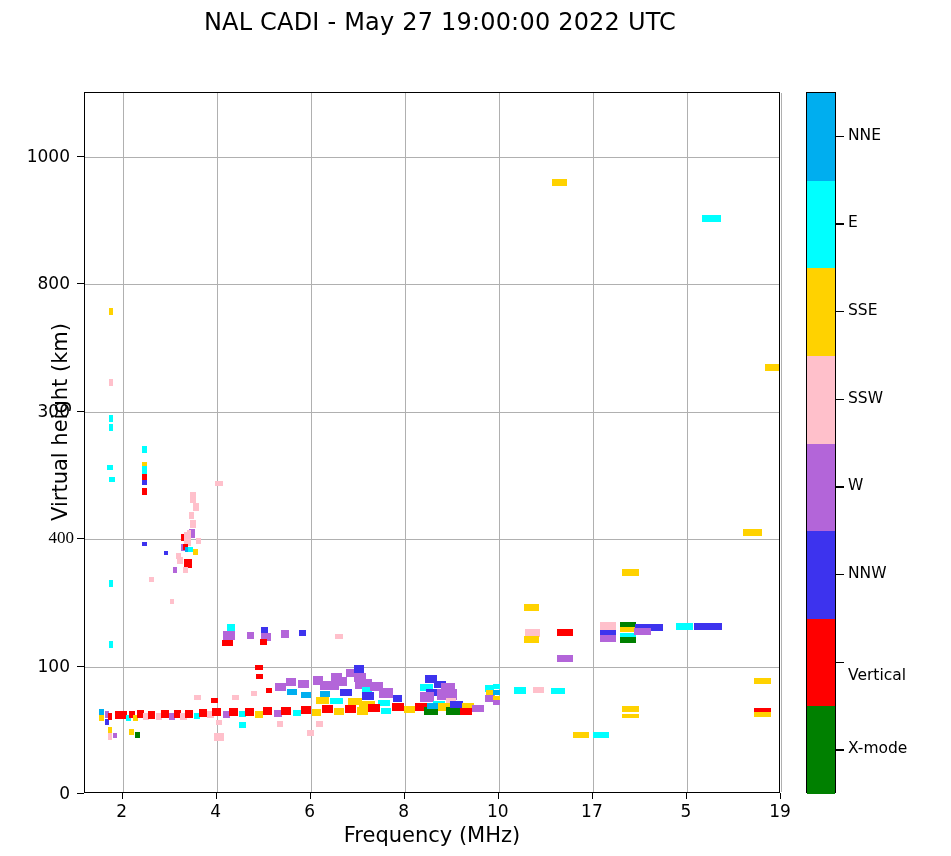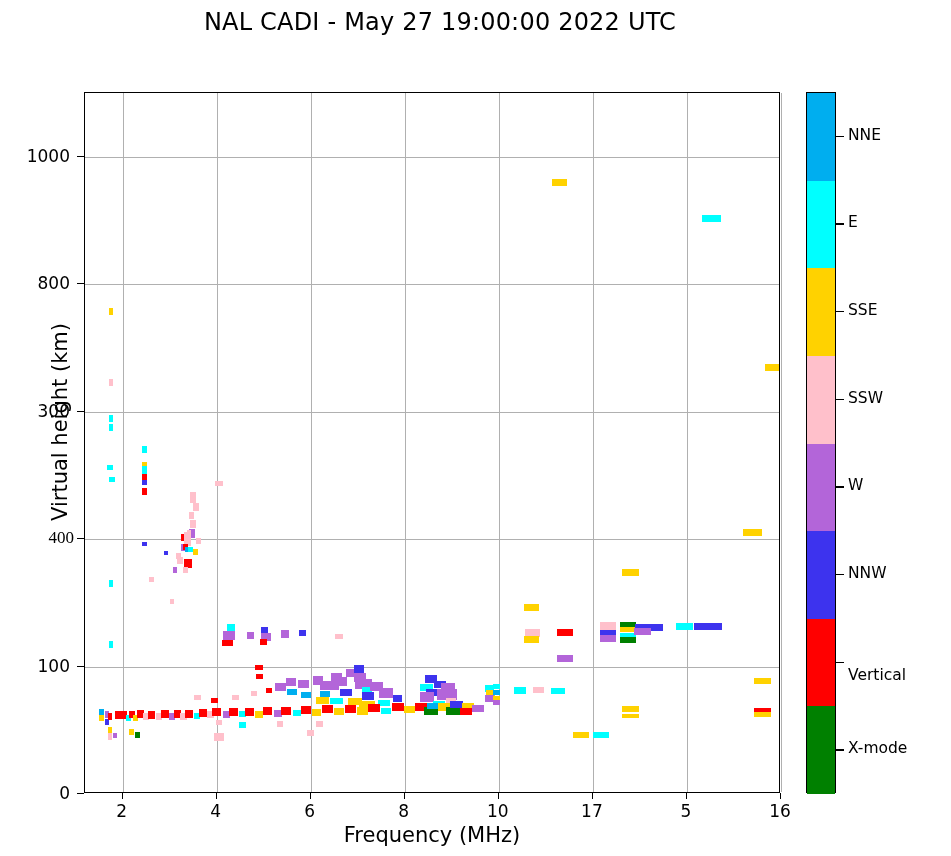--- a/index.html
+++ b/index.html
@@ -273,21 +273,21 @@
     <div class="xlab" style="left: 279.73px;">6</div>
     <div class="xtick" style="left: 403.784px;"></div>
     <div class="xlab" style="left: 373.784px;">8</div>
     <div class="xtick" style="left: 497.838px;"></div>
     <div class="xlab" style="left: 467.838px;">10</div>
     <div class="xtick" style="left: 591.892px;"></div>
     <div class="xlab" style="left: 561.892px;">17</div>
     <div class="xtick" style="left: 685.946px;"></div>
     <div class="xlab" style="left: 655.946px;">5</div>
     <div class="xtick" style="left: 780px;"></div>
-    <div class="xlab" style="left: 750px;">16</div>
+    <div class="xlab" style="left: 750px;">19</div>
     <div class="ytick" style="top: 793px;"></div>
     <div class="ylab" style="left: 10px; top: 783px;">0</div>
     <div class="ytick" style="top: 665.545px;"></div>
     <div class="ylab" style="left: 10px; top: 655.545px;">100</div>
     <div class="ytick" style="top: 538.091px;"></div>
     <div class="ylab" style="left: 14px; top: 528.091px; font-family: Liberation Serif, serif;">400</div>
     <div class="ytick" style="top: 410.636px;"></div>
     <div class="ylab" style="left: 10px; top: 400.636px;">300</div>
     <div class="ytick" style="top: 283.182px;"></div>
     <div class="ylab" style="left: 10px; top: 273.182px;">800</div>

